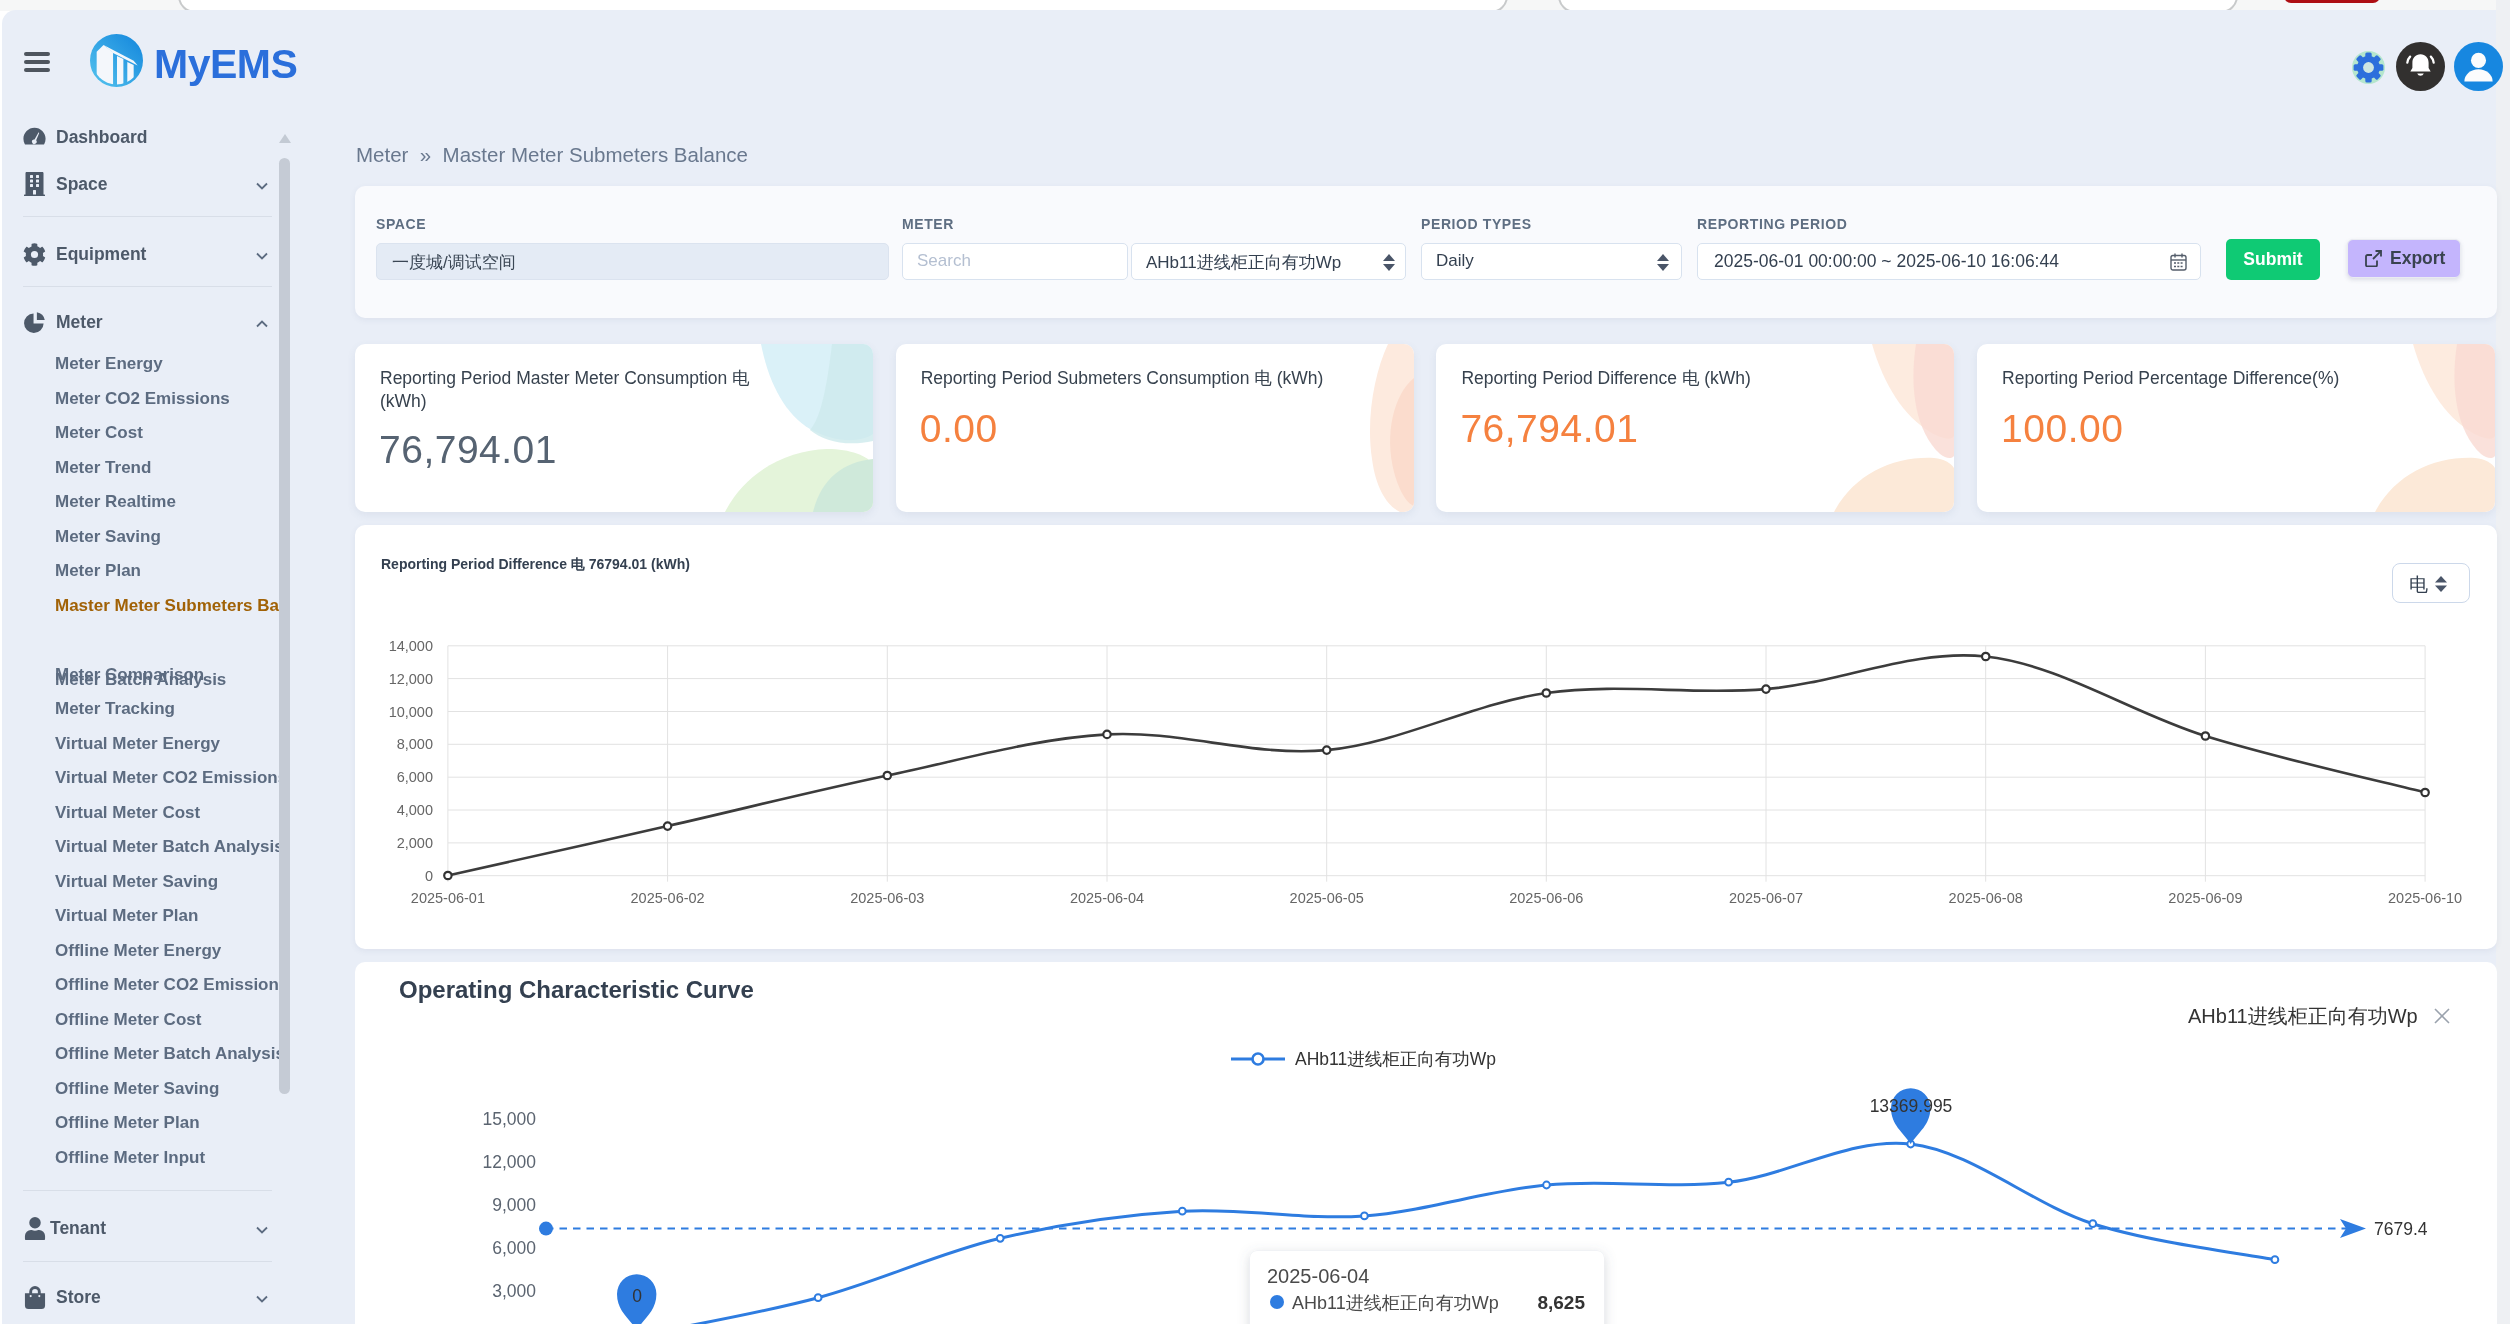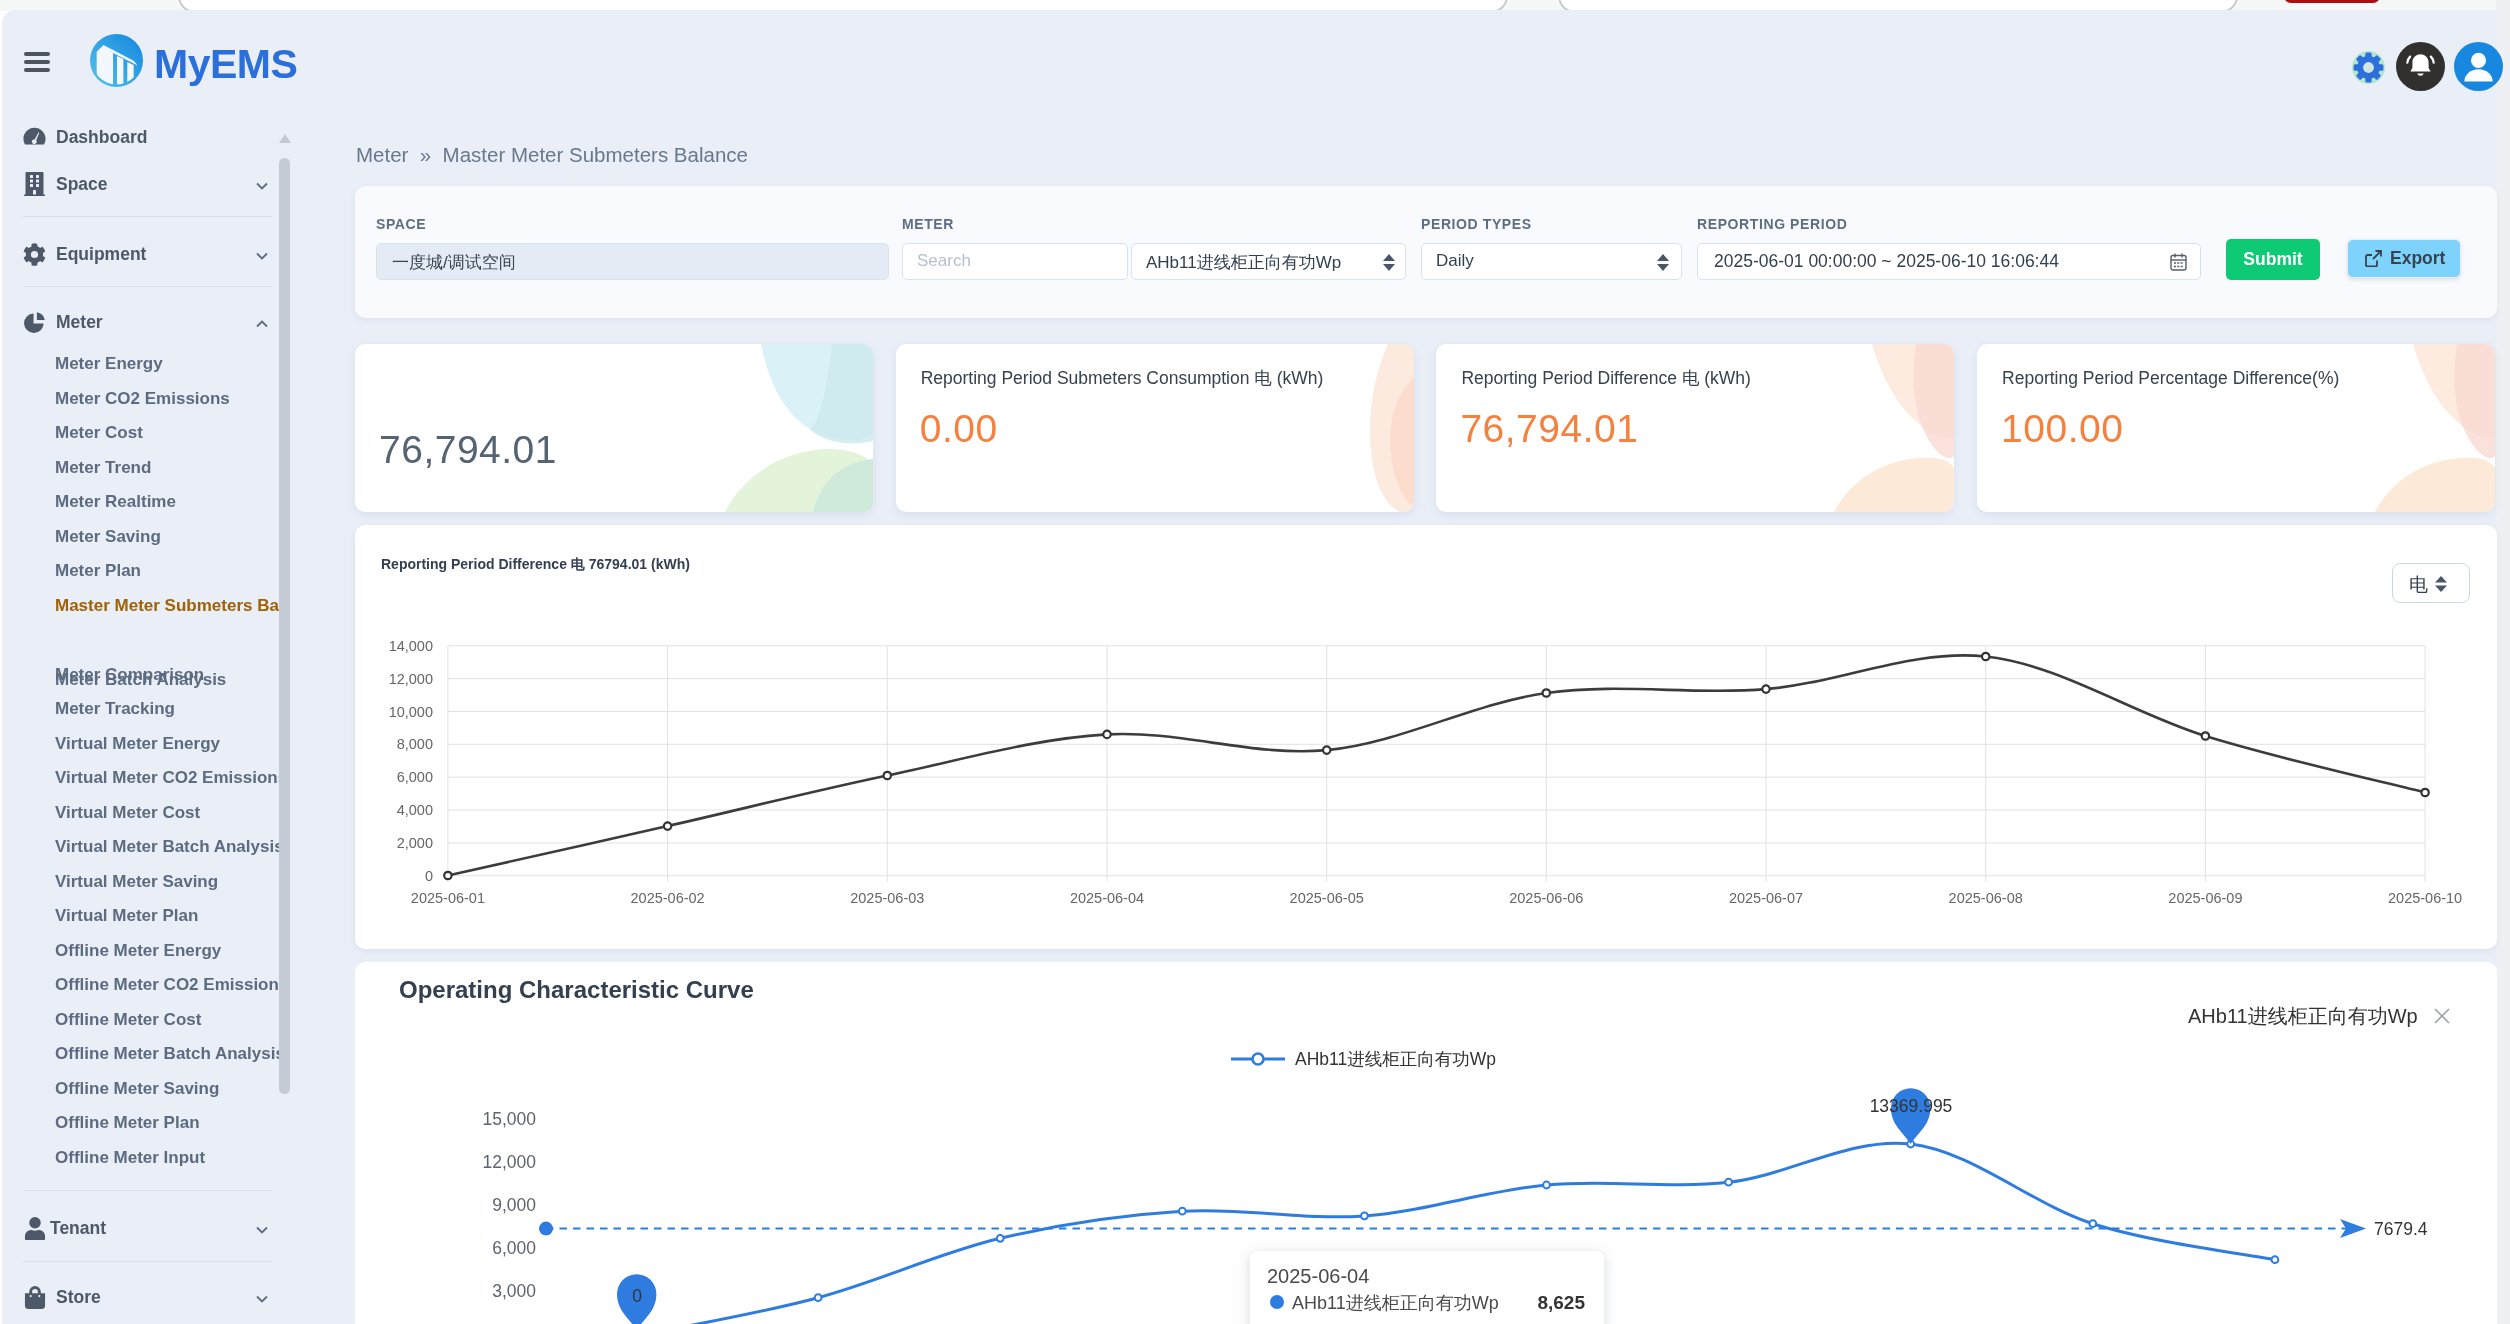--- a/index.html
+++ b/index.html
@@ -226,36 +226,37 @@
   <svg class="abs" style="right:13px;top:9px" width="17" height="18" viewBox="0 0 17 18" fill="none" stroke="#555e6b" stroke-width="1.4">
       <rect x="1" y="2.5" width="15" height="14.5" rx="2"></rect>
       <line x1="1" y1="7" x2="16" y2="7"></line>
       <line x1="5" y1="0.5" x2="5" y2="4.5"></line>
       <line x1="12" y1="0.5" x2="12" y2="4.5"></line>
       <line x1="4" y1="10" x2="13" y2="10" stroke-dasharray="2 1.3"></line>
       <line x1="4" y1="13.5" x2="13" y2="13.5" stroke-dasharray="2 1.3"></line>
     </svg>
 </div>
 <div class="abs" style="left:2226px;top:239px;width:94px;height:41px;background:#0fca74;border-radius:5px;color:#fff;font-size:17.5px;font-weight:bold;text-align:center;line-height:41px;">Submit</div>
-<div class="abs" style="left:2347px;top:239px;width:114px;height:39px;background:#7dd3fc;border:1px solid #eaecf1;border-radius:6px;box-shadow:0 2px 4px rgba(60,70,100,0.15);color:#39434f;font-size:17.5px;font-weight:600;line-height:37px;">
+<div class="abs" style="left:2347px;top:239px;width:114px;height:39px;background:#c4b5fd;border:1px solid #eaecf1;border-radius:6px;box-shadow:0 2px 4px rgba(60,70,100,0.15);color:#39434f;font-size:17.5px;font-weight:600;line-height:37px;">
   <svg class="abs" style="left:17px;top:10px" width="17" height="17" viewBox="0 0 17 17" fill="none" stroke="#39434f" stroke-width="1.8">
       <path d="M12 10.5 V15 a1.5 1.5 0 0 1 -1.5 1.5 H2.5 A1.5 1.5 0 0 1 1 15 V6.5 A1.5 1.5 0 0 1 2.5 5 H7"></path>
       <path d="M10.5 1 H16 V6.5"></path>
       <path d="M16 1 L8 9"></path>
     </svg>
   <span style="margin-left:42px;">Export</span>
 </div>
 
 <div class="scard" style="left:355px;">
   <svg class="abs" style="left:0;top:0" width="518" height="168" viewBox="0 0 518 168">
     <path d="M406 0 C 414 40, 430 70, 455 85 C 480 99, 505 99, 518 90 L518 0 Z" fill="#daf1f8"></path>
     <path d="M477 0 C 472 42, 466 74, 455 86 C 468 97, 492 103, 518 97 L518 0 Z" fill="#cdeaec" opacity="0.8"></path>
     <path d="M370 168 C 390 128, 432 106, 472 105 C 496 105, 512 112, 518 120 L518 168 Z" fill="#e4f4da"></path>
     <path d="M458 168 C 466 135, 488 118, 518 115 L518 168 Z" fill="#cfe9da"></path>
   </svg>
+  <div class="ttl" style="width:420px;">Reporting Period Master Meter Consumption 电 (kWh)</div>
   <div class="val" style="top:84px;color:#566372;">76,794.01</div>
 </div>
 <div class="scard" style="left:895.7px;">
   <svg class="abs" style="left:0;top:0" width="518" height="168" viewBox="0 0 518 168">
     <path d="M492 0 C 478 30, 470 75, 476 115 C 480 146, 492 162, 504 168 L518 168 L518 0 Z" fill="#fdeade"></path>
     <path d="M518 34 C 498 50, 488 90, 498 128 C 504 150, 512 160, 518 162 Z" fill="#fbdccd"></path>
   </svg>
   <div class="ttl" style="width:470px;">Reporting Period Submeters Consumption 电 (kWh)</div>
   <div class="val" style="top:63px;">0.00</div>
 </div>

